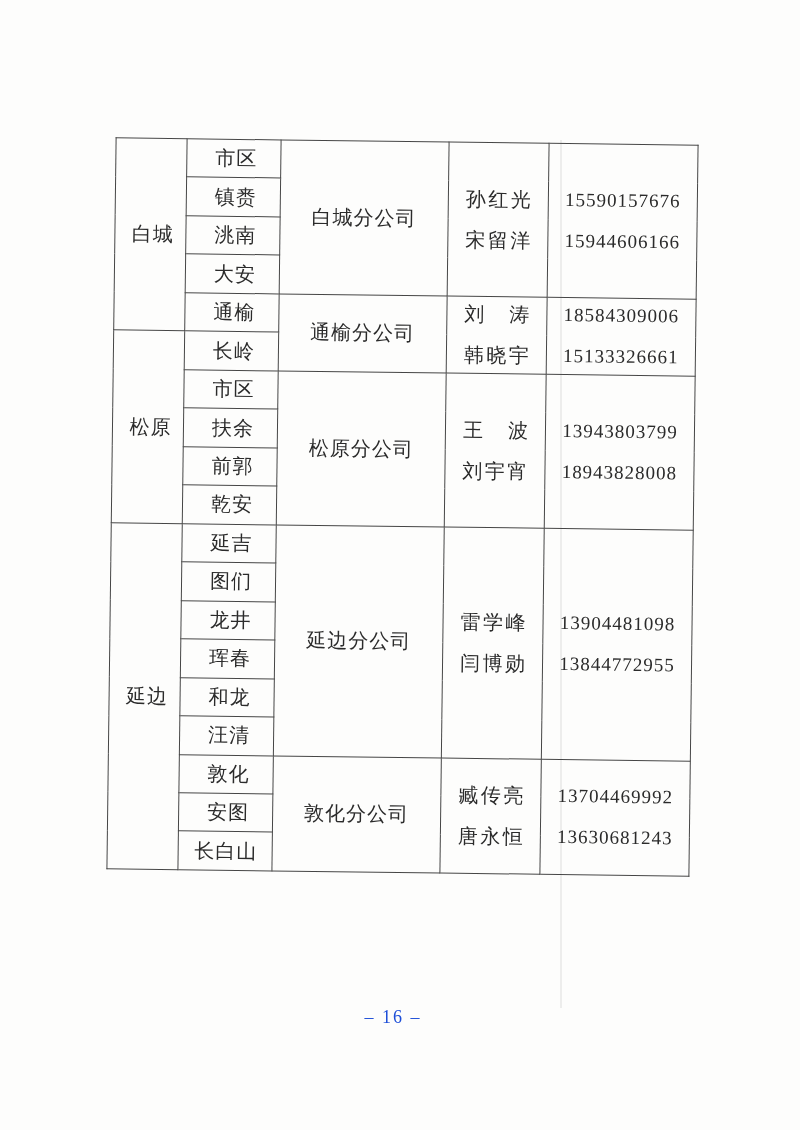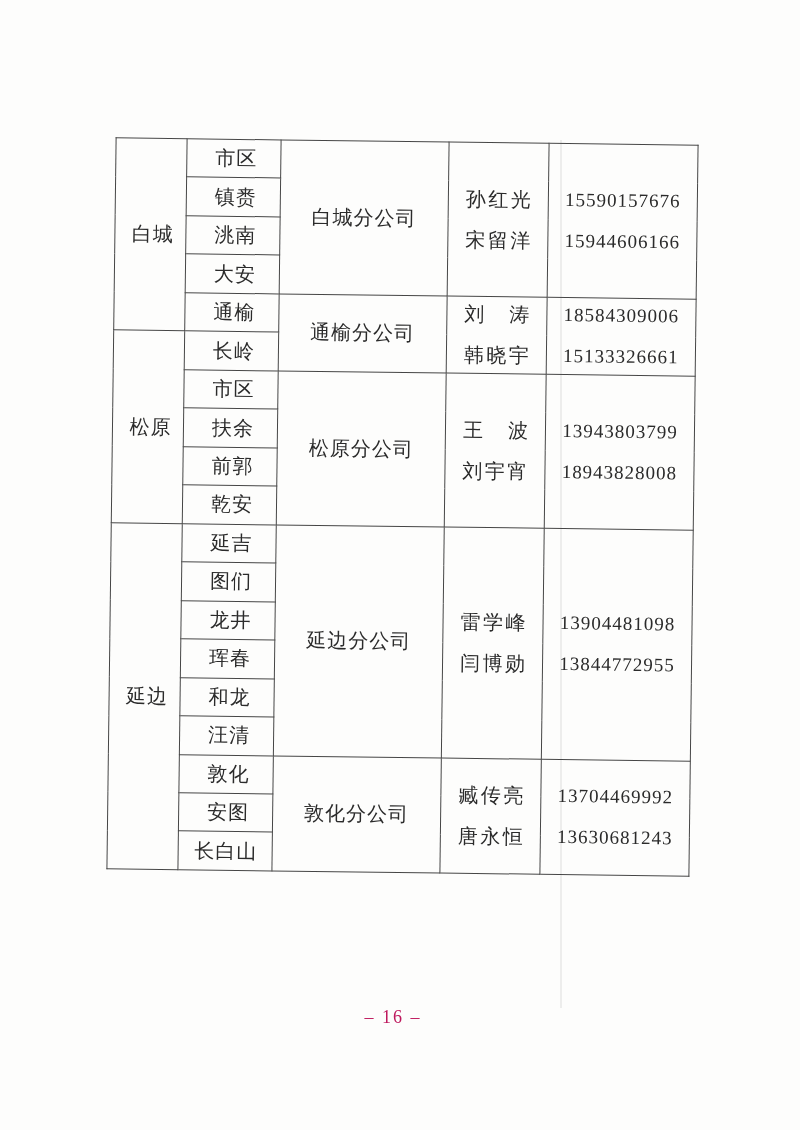--- a/index.html
+++ b/index.html
@@ -60,21 +60,21 @@
   .name-line { letter-spacing: 2.5px; text-indent: 2.5px; font-size: 20px; }
   .phone-line { letter-spacing: 1px; font-size: 19px; }
   .footer {
     position: absolute;
     left: 0;
     right: 14px;
     top: 1007px;
     text-align: center;
     font-size: 18px;
     letter-spacing: 2px;
-    color: #be185d;
+    color: #1d4ed8;
   }
 </style>
 </head>
 <body>
 
 <div class="sheet">
   <div class="streak"></div>
 
   <div class="table-wrap">
     <table class="contact-table">

